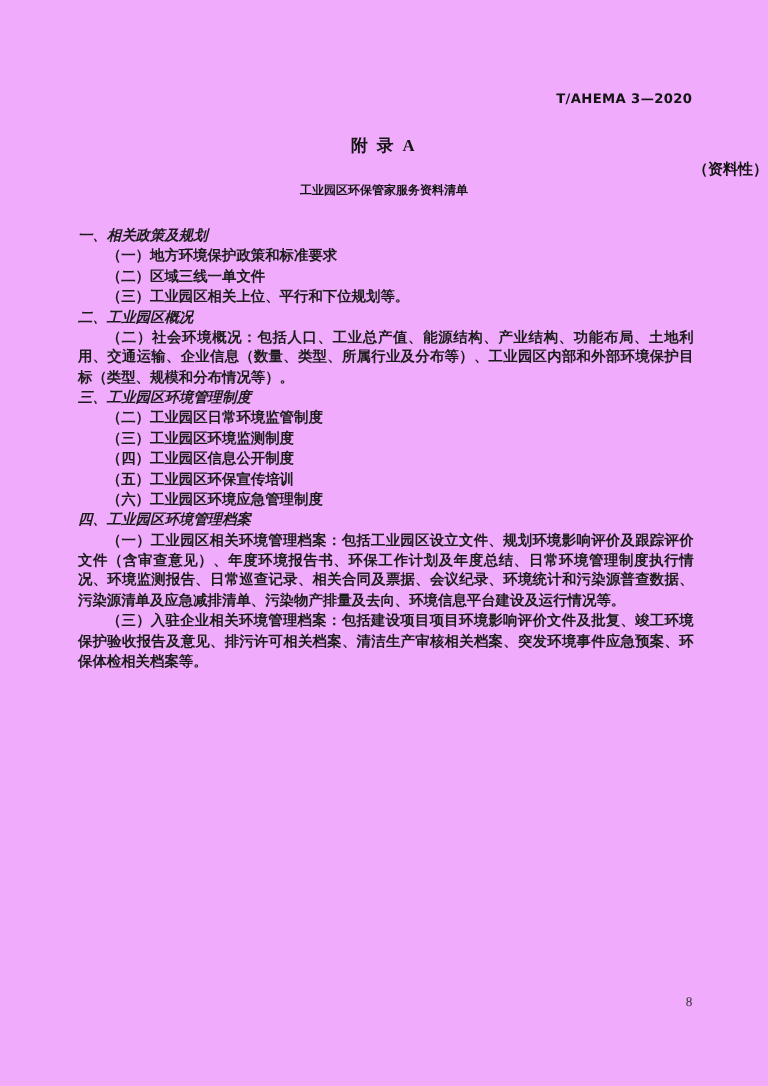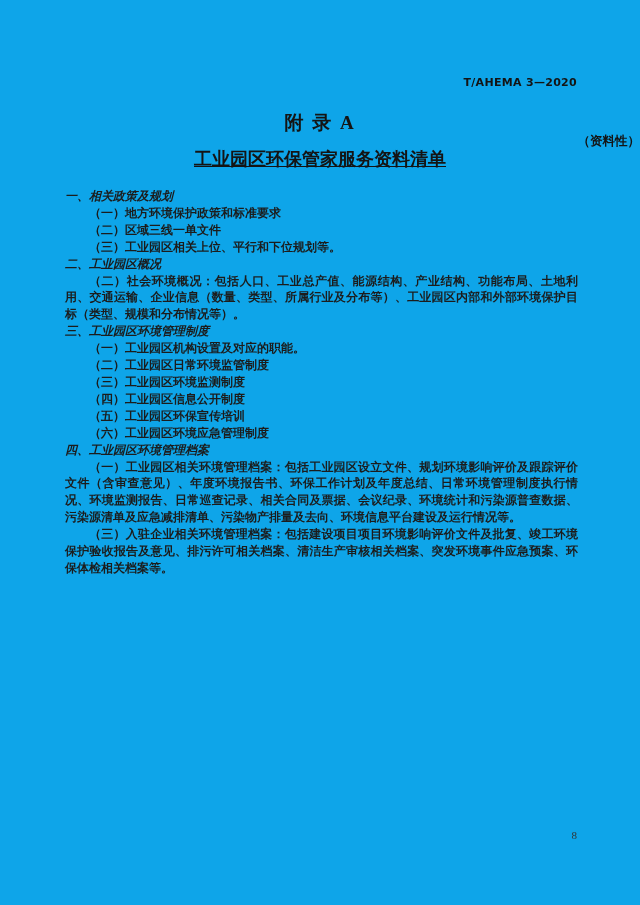--- a/index.html
+++ b/index.html
@@ -5,21 +5,21 @@
   html, body {
     margin: 0;
     padding: 0;
     background: #ffffff;
   }
   .page {
     position: relative;
     width: 640px;
     height: 905px;
     margin: 0 auto;
-    background: #0ea5e9;
+    background: #f0abfc;
     color: #1c1c1c;
     font-family: "Liberation Serif", "DejaVu Serif", serif;
     overflow: hidden;
   }
   .doc-code {
     position: absolute;
     top: 76px;
     left: 65px;
     right: 63px;
     text-align: right;
@@ -32,33 +32,32 @@
   .title-block {
     position: absolute;
     top: 114px;
     left: 0;
     width: 100%;
     text-align: center;
     font-weight: 700;
     color: #141414;
   }
   .title-block .t-line1 {
-    font-size: 19px;
+    font-size: 14px;
     line-height: 18px;
     letter-spacing: 2px;
   }
   .title-block .t-line2 {
     font-size: 12.5px;
     line-height: 18px;
     text-align: right;
   }
   .title-block .t-line3 {
-    font-size: 18px;
+    font-size: 10px;
     line-height: 19px;
-    text-decoration: underline;
   }
   .body-text {
     position: absolute;
     top: 188px;
     left: 65px;
     width: 513px;
     font-size: 12px;
     line-height: 16.9px;
     font-weight: 600;
     text-align: justify;
@@ -105,21 +104,20 @@
 
     <p class="sec-heading">一、相关政策及规划</p>
     <p class="sec-item">（一）地方环境保护政策和标准要求</p>
     <p class="sec-item">（二）区域三线一单文件</p>
     <p class="sec-item">（三）工业园区相关上位、平行和下位规划等。</p>
 
     <p class="sec-heading">二、工业园区概况</p>
     <p class="sec-item">（二）社会环境概况：包括人口、工业总产值、能源结构、产业结构、功能布局、土地利用、交通运输、企业信息（数量、类型、所属行业及分布等）、工业园区内部和外部环境保护目标（类型、规模和分布情况等）。</p>
 
     <p class="sec-heading">三、工业园区环境管理制度</p>
-    <p class="sec-item">（一）工业园区机构设置及对应的职能。</p>
     <p class="sec-item">（二）工业园区日常环境监管制度</p>
     <p class="sec-item">（三）工业园区环境监测制度</p>
     <p class="sec-item">（四）工业园区信息公开制度</p>
     <p class="sec-item">（五）工业园区环保宣传培训</p>
     <p class="sec-item">（六）工业园区环境应急管理制度</p>
 
     <p class="sec-heading">四、工业园区环境管理档案</p>
     <p class="sec-item">（一）工业园区相关环境管理档案：包括工业园区设立文件、规划环境影响评价及跟踪评价文件（含审查意见）、年度环境报告书、环保工作计划及年度总结、日常环境管理制度执行情况、环境监测报告、日常巡查记录、相关合同及票据、会议纪录、环境统计和污染源普查数据、污染源清单及应急减排清单、污染物产排量及去向、环境信息平台建设及运行情况等。</p>
     <p class="sec-item">（三）入驻企业相关环境管理档案：包括建设项目项目环境影响评价文件及批复、竣工环境保护验收报告及意见、排污许可相关档案、清洁生产审核相关档案、突发环境事件应急预案、环保体检相关档案等。</p>
 

